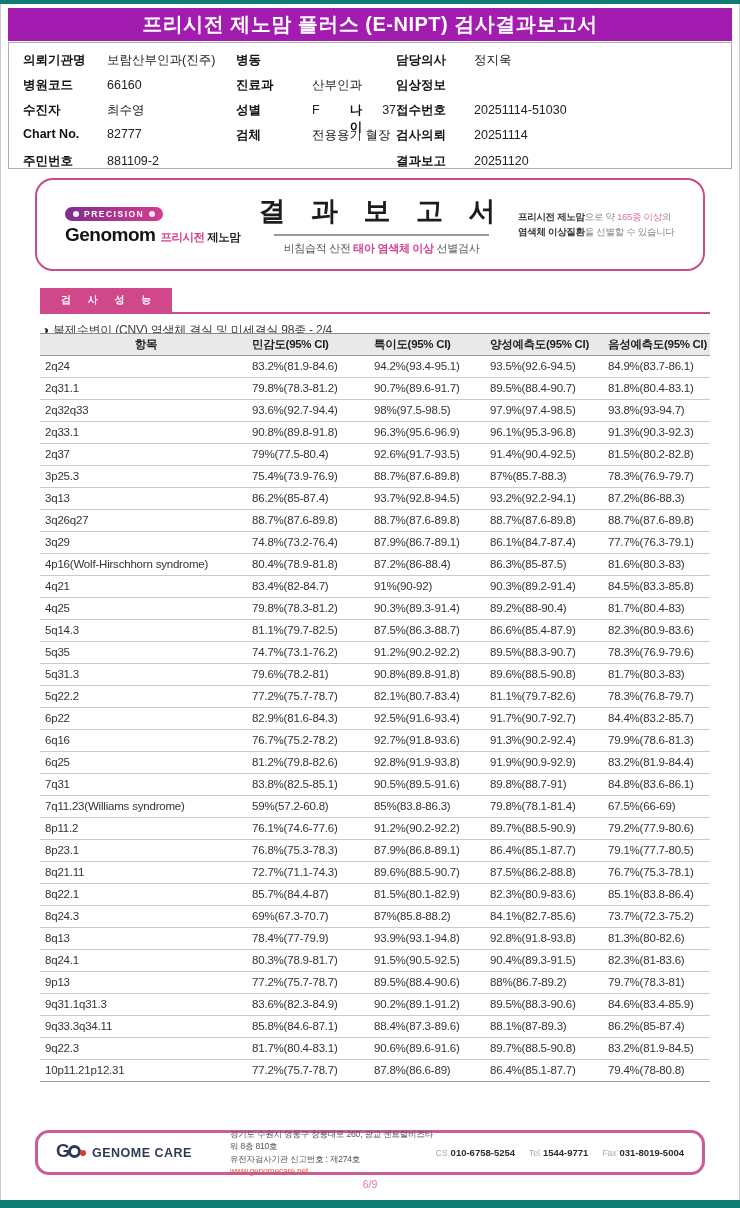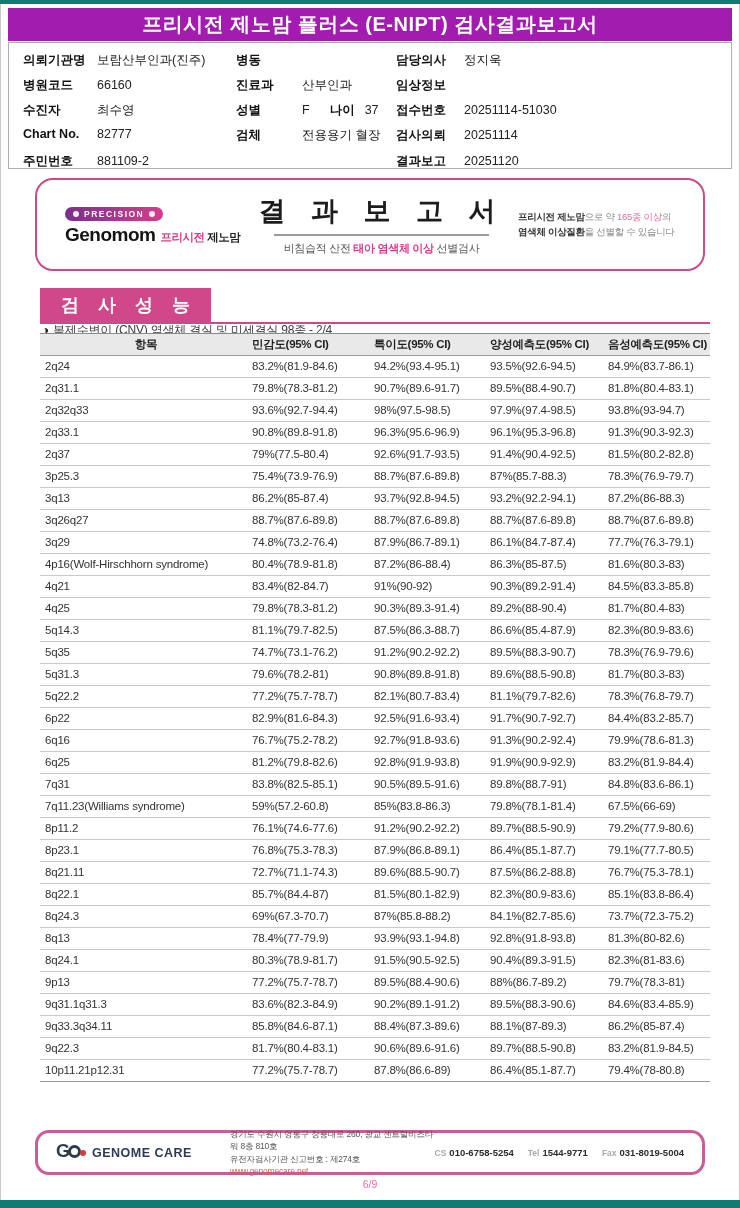--- a/index.html
+++ b/index.html
@@ -21,21 +21,21 @@
 
   
   .patient-box {
     position:absolute; left:8px; right:8px; top:42px; height:127px;
     background:#fff; border:1px solid #adadad;
   }
   .pi-col { position:absolute; top:9px; }
   .pi-col1 { left:14px; width:210px; }
   .pi-col2 { left:227px; width:160px; }
   .pi-col3 { left:387px; width:330px; }
-  .pi-row { display:flex; align-items:baseline; height:25px; font-size:12.5px; }
+  .pi-row { display:flex; align-items:baseline; height:25px; font-size:12.5px;gap:10px; }
   .pi-row.tall { height:26px; }
   .pi-label { font-weight:bold; color:#111; flex:0 0 auto; }
   .pi-col1 .pi-label { width:74px; }
   .pi-col2 .pi-label { width:66px; }
   .pi-col3 .pi-label { width:68px; }
   .pi-value { color:#222; }
   .pi-label2 { font-weight:bold; color:#111; margin-left:20px; margin-right:10px; }
 
   
   .banner-box {
@@ -64,21 +64,21 @@
   .banner-side .b { color:#333; font-weight:bold; }
   .banner-side .pk { color:#e06ba3; }
 
   
   .section-head {
     position:absolute; left:40px; right:30px; top:288px;
     border-bottom:2px solid #c94b87;
   }
   .section-badge {
     display:inline-block; background:#d0488a; color:#fff;
-    font-size:18px; font-weight:bold; letter-spacing:7px;
+    font-size:10px; font-weight:bold; letter-spacing:7px;
     padding:5px 14px 5px 21px; margin-bottom:0;
   }
   .section-note {
     position:absolute; left:42px; top:322px; font-size:12px; color:#3a3a3a; letter-spacing:-0.2px;
   }
   .section-note .half-icon { font-size:12px; color:#222; margin-right:4px; }
 
   
   table.perf {
     position:absolute; left:40px; top:333px; width:670px;
@@ -109,21 +109,21 @@
   }
   .gc-logo { display:flex; align-items:center; width:160px; flex:0 0 auto; }
   .gc-mark { position:relative; width:30px; height:20px; flex:0 0 auto; }
   .gc-g { position:absolute; left:0; top:-2px; font-size:18px; font-weight:900; color:#2e3a53; }
   .gc-o { position:absolute; left:12px; top:2px; width:13px; height:13px; border:3px solid #2e3a53; border-radius:50%; }
   .gc-dot { position:absolute; left:24px; top:7px; width:6px; height:6px; background:#d33b34; border-radius:50%; }
   .gc-name { font-size:12.5px; font-weight:bold; color:#2e3a53; letter-spacing:0.5px; margin-left:6px; white-space:nowrap; }
   .footer-mid { flex:1 1 auto; font-size:8.5px; color:#555; line-height:1.45; letter-spacing:-0.2px; padding-left:14px; }
   .footer-web { color:#e2574d; }
   .footer-contact { flex:0 0 auto; display:flex; align-items:center; gap:14px; font-size:9.5px; white-space:nowrap; }
-  .fc-label { color:#a9a9a9; font-size:8.5px; margin-right:3px;font-weight:bold; }
+  .fc-label { color:#a9a9a9; font-size:8.5px; margin-right:3px; }
   .fc-num { color:#2b2b2b; font-weight:bold; }
 
   .page-num { position:absolute; left:0; right:0; top:1178px; text-align:center; font-size:10.5px; color:#e272a8; }
 </style>
 </head>
 <body>
 
 <div class="page-frame"></div>
 <div class="strip-top"></div>
 

